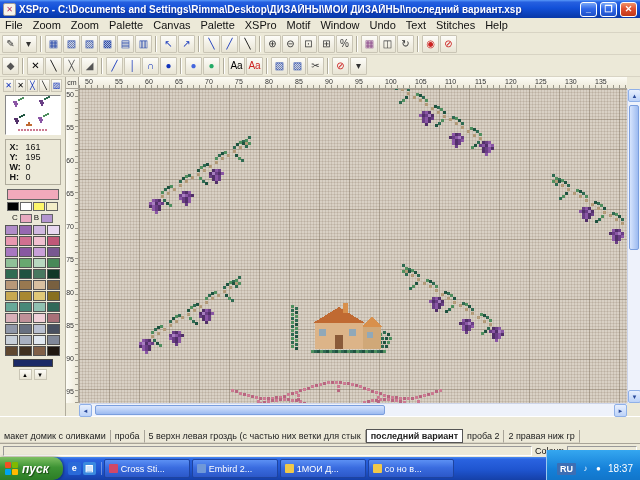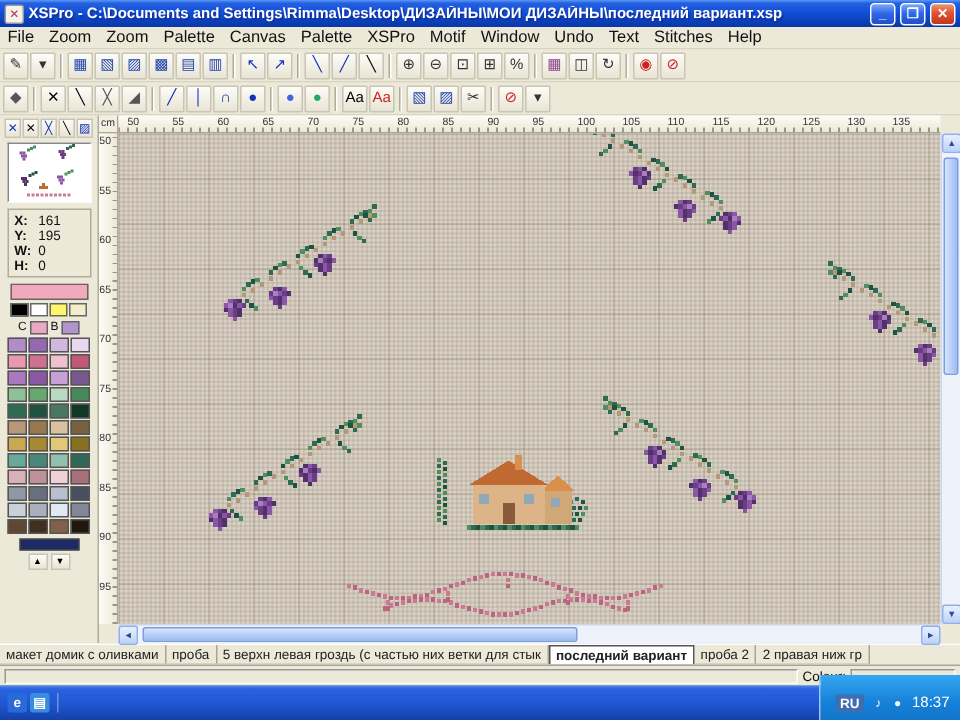--- a/index.html
+++ b/index.html
@@ -63,21 +63,21 @@
       linear-gradient(90deg,rgba(120,105,85,.16) 1px,transparent 1px);
     background-size:30px 30px,30px 30px,3px 3px,3px 3px;}
   .canvas svg{position:absolute;left:0;top:0;shape-rendering:crispEdges;}
   .vscroll{position:absolute;right:0;top:12px;width:13px;bottom:13px;background:#eef2fb;border-left:1px solid #cdd5ea;}
   .hscroll{position:absolute;left:13px;right:13px;bottom:0;height:13px;background:#eef2fb;border-top:1px solid #cdd5ea;}
   .sbtn{position:absolute;width:13px;height:13px;font-size:6px;line-height:12px;text-align:center;color:#2a4a9a;
     background:linear-gradient(180deg,#e8f0fe,#bcd2f8);border:1px solid #8fb0e8;border-radius:2px;}
   .vthumb{position:absolute;left:1px;right:1px;top:16px;height:145px;background:linear-gradient(90deg,#d7e4fd,#9dbbf0);border:1px solid #7a9ede;border-radius:2px;}
   .hthumb{position:absolute;top:1px;bottom:1px;left:16px;width:290px;background:linear-gradient(180deg,#d7e4fd,#9dbbf0);border:1px solid #7a9ede;border-radius:2px;}
   
-  .tabbar{height:14px;flex:none;display:flex;align-items:center;background:#ece9d8;border-top:1px solid #fff;font-size:9px;overflow:hidden;}
+  .tabbar{height:27px;flex:none;display:flex;align-items:flex-end;background:#ece9d8;border-top:1px solid #fff;font-size:9px;overflow:hidden;}
   .tab{padding:0 4px;line-height:12px;border-right:1px solid #a8a498;border-bottom:1px solid #d8d4c4;white-space:nowrap;color:#222;flex:none;}
   .tab.active{background:#fff;border:1px solid #555;font-weight:bold;}
   
   .statusbar{height:14px;flex:none;display:flex;align-items:center;gap:3px;background:#ece9d8;border-top:1px solid #a8a498;padding:1px 3px;}
   .spanel{flex:1;height:10px;border:1px solid;border-color:#999 #fff #fff #999;}
   .slabel{font-size:9px;color:#111;flex:none;}
   .sbox{width:70px;height:10px;border:1px solid;border-color:#999 #fff #fff #999;flex:none;}
   
   .taskbar{position:absolute;left:0;right:0;bottom:0;height:23px;display:flex;align-items:center;
     background:linear-gradient(180deg,#4a8cf0 0%,#2a63e0 10%,#1f55d0 55%,#1540a8 100%);}
@@ -1093,23 +1093,50 @@
 
   <div class="statusbar">
     <div class="spanel"></div>
     <span class="slabel">Colour:</span>
     <div class="sbox"></div>
   </div>
 
 </div>
 
 <div class="taskbar">
+  <div class="start">
+    <span class="flag">
+      <i style="background:#f25022"></i>
+        <i style="background:#7fba00"></i>
+        <i style="background:#00a4ef"></i>
+        <i style="background:#ffb900"></i>
+    </span>
+    <span>пуск</span>
+  </div>
   <div class="ql">
       <span class="qli" style="background: rgb(42, 106, 216);">e</span>
       <span class="qli" style="background: rgb(58, 138, 224);">▤</span>
+    </div>
+  <div class="tasks">
+      <span class="task">
+        <span class="ti" style="background: rgb(208, 72, 104);"></span>
+        <span>Cross Sti...</span>
+      </span>
+      <span class="task">
+        <span class="ti" style="background: rgb(112, 152, 216);"></span>
+        <span>Embird 2...</span>
+      </span>
+      <span class="task">
+        <span class="ti" style="background: rgb(240, 200, 74);"></span>
+        <span>1МОИ Д...</span>
+      </span>
+      <span class="task">
+        <span class="ti" style="background: rgb(240, 200, 74);"></span>
+        <span>со но в...</span>
+      </span>
     </div>
   <div class="tray">
     <span class="lang">RU</span>
     <span id="tray-icons" style="display:flex;gap:2px;">
         <span class="tray-ic">♪</span>
         <span class="tray-ic">●</span>
       </span>
     <span class="time">18:37</span>
   </div>
 </div>

